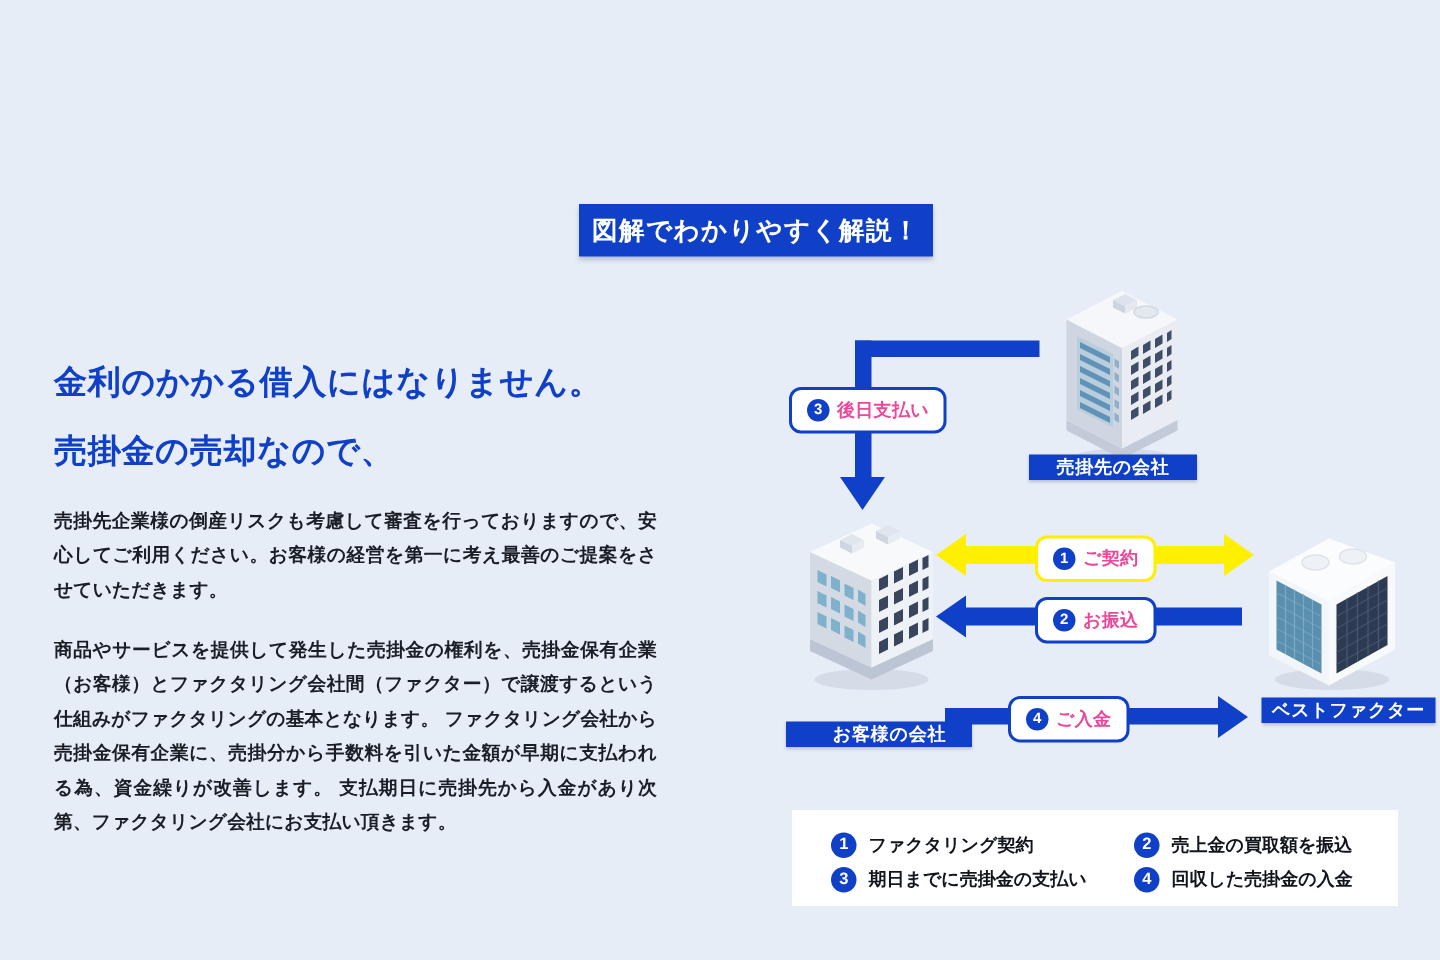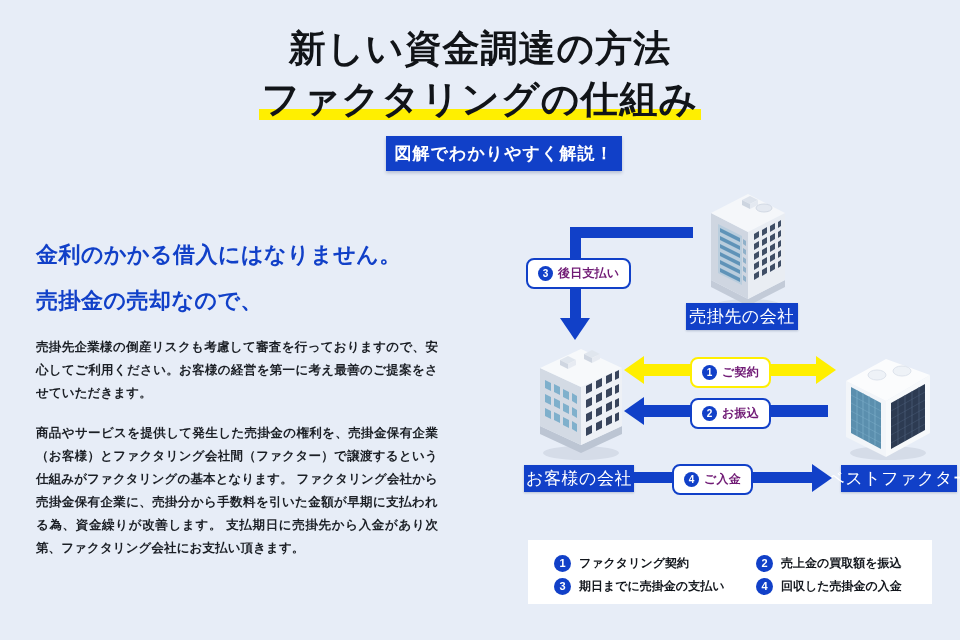--- a/index.html
+++ b/index.html
@@ -49,27 +49,27 @@
   }
   .body-copy p{margin:0 0 17px 0;}
 
   
   .diagram{position:absolute;left:500px;top:180px;width:460px;height:330px;}
 
   
   .bldg{position:absolute;}
 
   .label-box{
-    position:absolute;background:#1140c8;color:#fff;font-size:17px;
-    font-weight:400;letter-spacing:.5px;display:flex;align-items:center;
-    justify-content:center;height:27px;white-space:nowrap;
+    position:absolute;background:#1140c8;color:#fff;font-size:12px;
+    font-weight:700;letter-spacing:.5px;display:flex;align-items:center;
+    justify-content:center;height:17px;white-space:nowrap;
     box-shadow:0 1px 2px rgba(30,50,100,.25);
   }
   #label-debtor{left:186px;top:123px;width:112px;}
-  #label-customer{left:24px;top:285px;width:110px;}
+  #label-customer{left:24px;top:301px;width:110px;padding-left:14px;}
   #label-factor{left:328px;top:285px;width:116px;margin-left:13px;}
 
   
   .arrow-line{position:absolute;background:#1140c8;}
   .arrow-yellow{background:#ffef00;}
   .ahead{position:absolute;width:0;height:0;}
   .ahead.left-blue{border-top:14px solid transparent;border-bottom:14px solid transparent;border-right:20px solid #1140c8;}
   .ahead.right-blue{border-top:14px solid transparent;border-bottom:14px solid transparent;border-left:20px solid #1140c8;}
   .ahead.left-yellow{border-top:14px solid transparent;border-bottom:14px solid transparent;border-right:20px solid #ffef00;}
   .ahead.right-yellow{border-top:14px solid transparent;border-bottom:14px solid transparent;border-left:20px solid #ffef00;}
@@ -80,47 +80,41 @@
     position:absolute;height:27px;background:#ffffff;border:2.5px solid #1140c8;
     border-radius:8px;display:flex;align-items:center;gap:5px;
     padding:0 10px;white-space:nowrap;
   }
   .chip.yellow-chip{border-color:#ffef00;}
   .chip .num{
     width:15px;height:15px;border-radius:50%;background:#1140c8;color:#fff;
     font-size:10px;font-weight:700;display:flex;align-items:center;justify-content:center;
     flex:0 0 auto;line-height:1;
   }
-  .chip .ctext{font-size:12px;font-weight:700;color:#701a75;letter-spacing:.2px;}
+  .chip .ctext{font-size:12px;font-weight:700;color:#ec4899;letter-spacing:.2px;}
 
   
   .legend{
     position:absolute;left:528px;top:540px;width:404px;height:64px;
     background:#ffffff;display:grid;grid-template-columns:1fr 1fr;
     align-content:center;row-gap:6px;padding:6px 0 0 0;box-sizing:border-box;
   }
   .legend-item{display:flex;align-items:center;gap:8px;padding-left:26px;}
   .legend-item .num{
     width:17px;height:17px;border-radius:50%;background:#1140c8;color:#fff;
     font-size:11px;font-weight:700;display:flex;align-items:center;justify-content:center;
     flex:0 0 auto;line-height:1;
   }
   .legend-item .ltext{font-size:12px;font-weight:700;color:#12161c;white-space:nowrap;}
 </style>
 </head>
 <body>
 
 <div class="stage">
 
-  <div class="title-wrap">
-    <div class="title-line1">新しい資金調達の方法</div>
-    <div class="title-line2-holder">
-      <span class="title-line2">ファクタリングの仕組み</span>
-    </div>
-  </div>
 
   <div class="cta">図解でわかりやすく解説！</div>
 
   <div class="lead">
     <div>金利のかかる借入にはなりません。</div>
     <div>売掛金の売却なので、</div>
   </div>
 
   <div class="body-copy">
     <p>売掛先企業様の倒産リスクも考慮して審査を行っておりますので、安心してご利用ください。お客様の経営を第一に考え最善のご提案をさせていただきます。</p>

